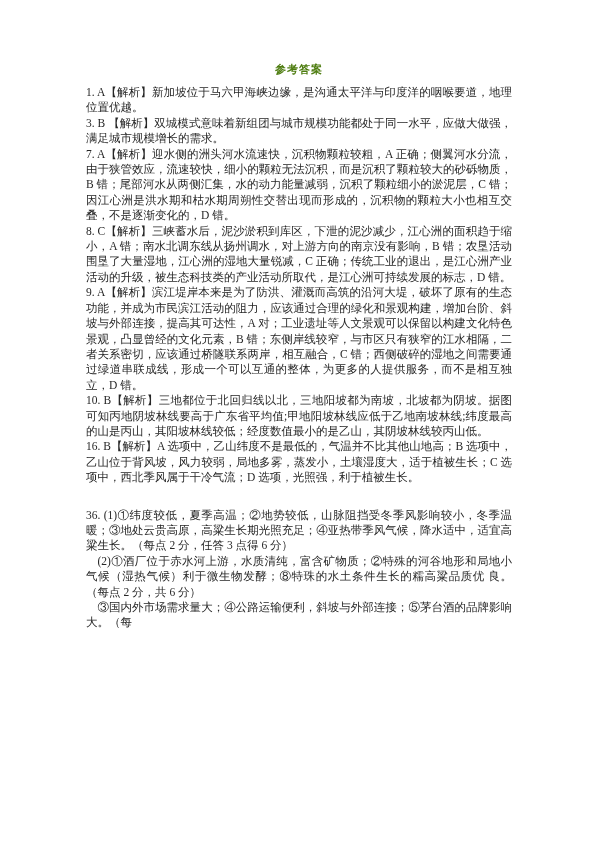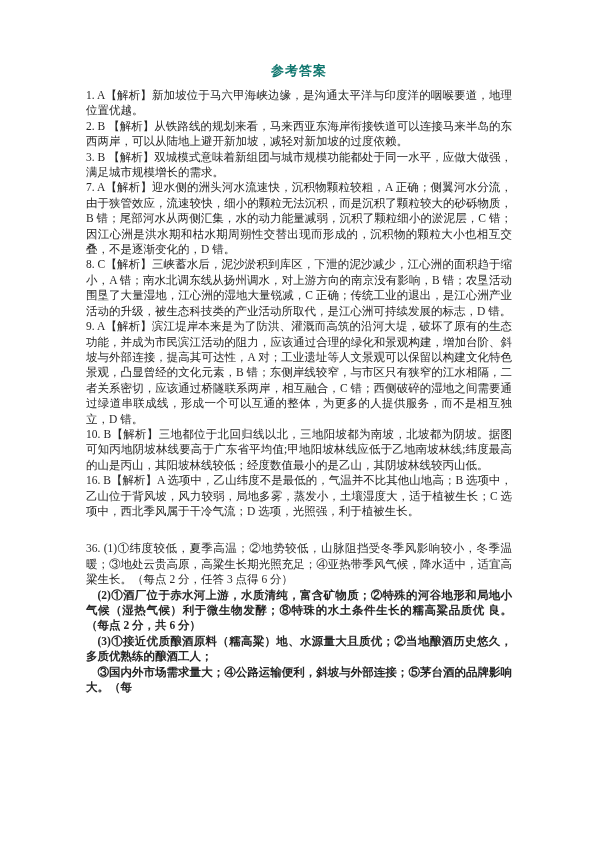--- a/index.html
+++ b/index.html
@@ -11,51 +11,49 @@
     font-family: "Liberation Serif", "DejaVu Serif", serif;
   }
   .page {
     width: 600px;
     height: 848px;
     background: #ffffff;
     padding: 62px 88px 0 86px;
   }
   .doc-title {
     text-align: center;
-    font-size: 13px;
+    font-size: 11px;
     font-weight: bold;
-    color: #0f766e;
+    color: #4d7c0f;
     letter-spacing: 1px;
     margin-bottom: 8px;
   }
   .answers {
     color: #262626;
   }
   .para {
     font-size: 11.5px;
     line-height: 15.4px;
     text-align: justify;
     color: #262626;
     font-weight: 500;
   }
-  .para.indent { text-indent: 1em; font-weight: bold; }
+  .para.indent { text-indent: 1em; }
   .para.gap { margin-top: 22px; }
 </style>
 </head>
 <body>
 
 <div class="page">
   <div class="doc-title">参考答案</div>
   <div class="answers">
       <p class="para">1. A【解析】新加坡位于马六甲海峡边缘，是沟通太平洋与印度洋的咽喉要道，地理位置优越。</p>
-      <p class="para">2. B 【解析】从铁路线的规划来看，马来西亚东海岸衔接铁道可以连接马来半岛的东西两岸，可以从陆地上避开新加坡，减轻对新加坡的过度依赖。</p>
       <p class="para">3. B 【解析】双城模式意味着新组团与城市规模功能都处于同一水平，应做大做强，满足城市规模增长的需求。</p>
       <p class="para">7. A【解析】迎水侧的洲头河水流速快，沉积物颗粒较粗，A 正确；侧翼河水分流，由于狭管效应，流速较快，细小的颗粒无法沉积，而是沉积了颗粒较大的砂砾物质，B 错；尾部河水从两侧汇集，水的动力能量减弱，沉积了颗粒细小的淤泥层，C 错；因江心洲是洪水期和枯水期周朔性交替出现而形成的，沉积物的颗粒大小也相互交叠，不是逐渐变化的，D 错。</p>
       <p class="para">8. C【解析】三峡蓄水后，泥沙淤积到库区，下泄的泥沙减少，江心洲的面积趋于缩小，A 错；南水北调东线从扬州调水，对上游方向的南京没有影响，B 错；农垦活动围垦了大量湿地，江心洲的湿地大量锐减，C 正确；传统工业的退出，是江心洲产业活动的升级，被生态科技类的产业活动所取代，是江心洲可持续发展的标志，D 错。</p>
       <p class="para">9. A【解析】滨江堤岸本来是为了防洪、灌溉而高筑的沿河大堤，破坏了原有的生态功能，并成为市民滨江活动的阻力，应该通过合理的绿化和景观构建，增加台阶、斜坡与外部连接，提高其可达性，A 对；工业遗址等人文景观可以保留以构建文化特色景观，凸显曾经的文化元素，B 错；东侧岸线较窄，与市区只有狭窄的江水相隔，二者关系密切，应该通过桥隧联系两岸，相互融合，C 错；西侧破碎的湿地之间需要通过绿道串联成线，形成一个可以互通的整体，为更多的人提供服务，而不是相互独立，D 错。</p>
       <p class="para">10. B【解析】三地都位于北回归线以北，三地阳坡都为南坡，北坡都为阴坡。据图可知丙地阴坡林线要高于广东省平均值;甲地阳坡林线应低于乙地南坡林线;纬度最高的山是丙山，其阳坡林线较低；经度数值最小的是乙山，其阴坡林线较丙山低。</p>
       <p class="para">16. B【解析】A 选项中，乙山纬度不是最低的，气温并不比其他山地高；B 选项中，乙山位于背风坡，风力较弱，局地多雾，蒸发小，土壤湿度大，适于植被生长；C 选项中，西北季风属于干冷气流；D 选项，光照强，利于植被生长。</p>
       <p class="para gap">36. (1)①纬度较低，夏季高温；②地势较低，山脉阻挡受冬季风影响较小，冬季温暖；③地处云贵高原，高粱生长期光照充足；④亚热带季风气候，降水适中，适宜高粱生长。（每点 2 分，任答 3 点得 6 分）</p>
       <p class="para indent">(2)①酒厂位于赤水河上游，水质清纯，富含矿物质；②特殊的河谷地形和局地小气候（湿热气候）利于微生物发酵；⑧特珠的水土条件生长的糯高粱品质优 良。（每点 2 分，共 6 分）</p>
-      <p class="para indent">(3)①接近优质酿酒原料（糯高粱）地、水源量大且质优；②当地酿酒历史悠久，多质优熟练的酿酒工人；</p>
       <p class="para indent">③国内外市场需求量大；④公路运输便利，斜坡与外部连接；⑤茅台酒的品牌影响大。（每</p>
     </div>
 </div>
 
 </body></html>

